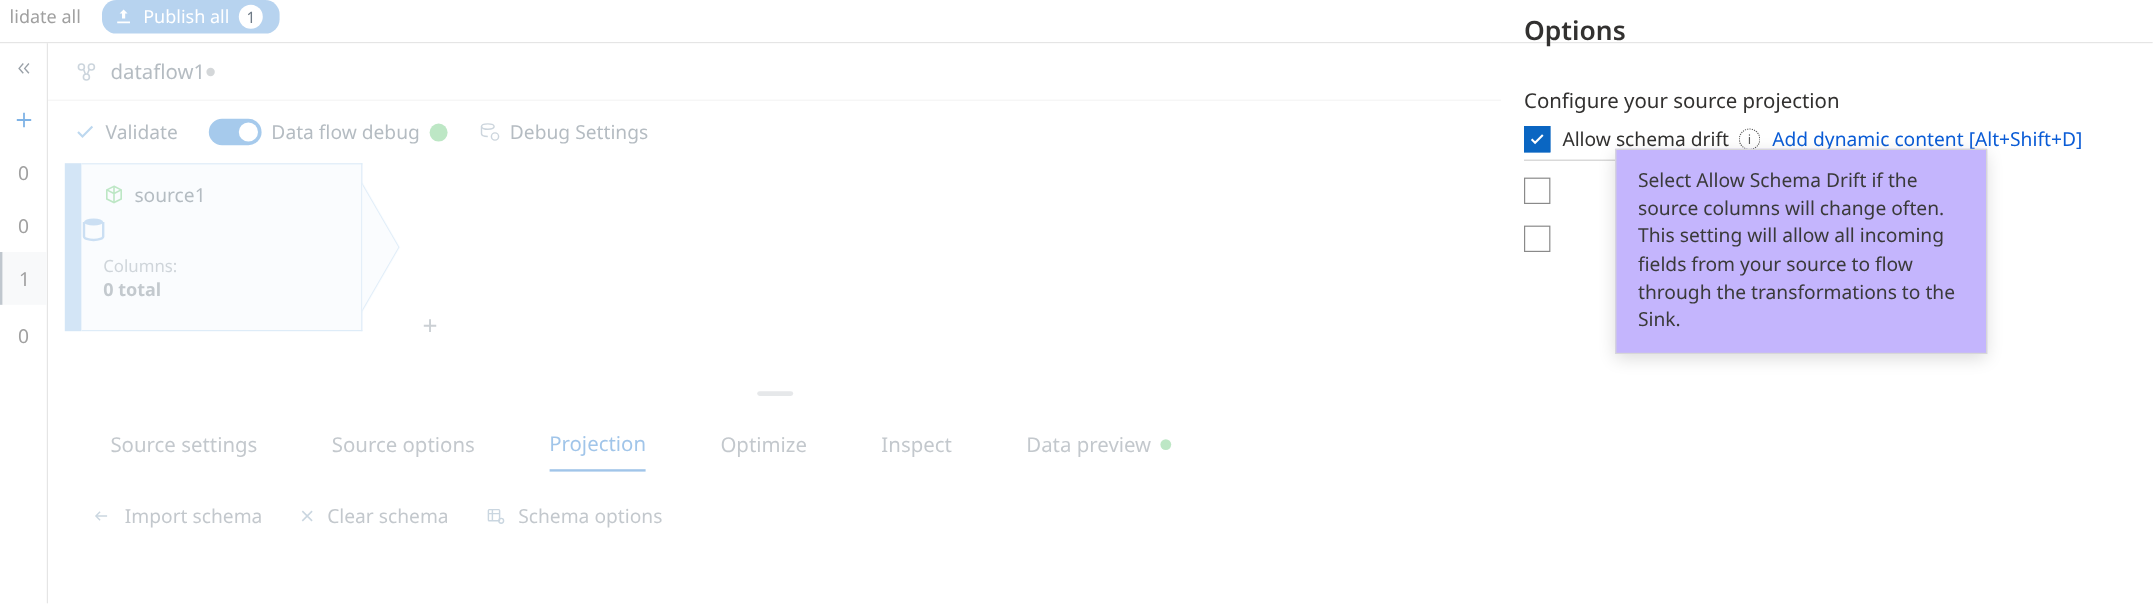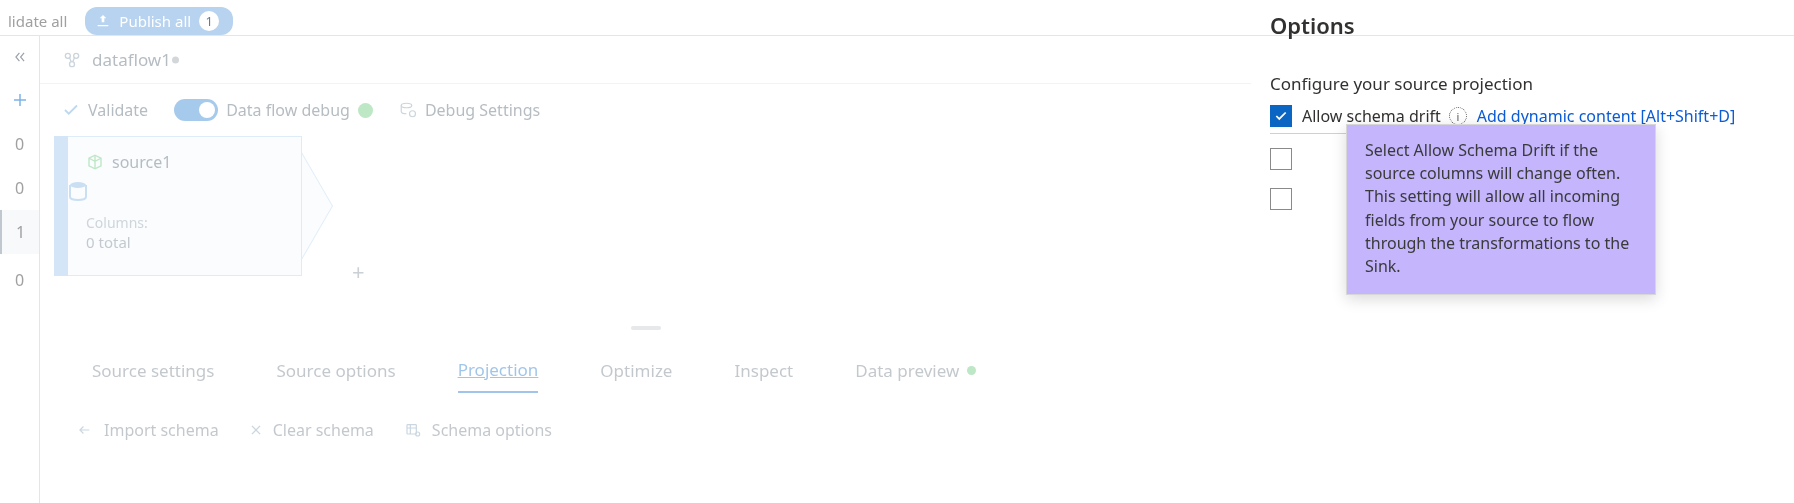--- a/index.html
+++ b/index.html
@@ -14,21 +14,21 @@
     position: relative;
   }
 
   
   .top-toolbar {
     position: absolute;
     top: 0; left: 0; right: 0;
     height: 36px;
     border-bottom: 1px solid #e5e5e5;
     display: flex;
-    align-items: flex-end;
+    align-items: flex-start;
     gap: 10px;
     padding-left: 0;
     color: #a0a0a0;
   }
   .top-toolbar .validate-all {
     color: #a0a0a0;
     font-size: 15px;
     padding: 4px 8px;
   }
   .publish-all {
@@ -141,21 +141,21 @@
   .node-body {
     flex:1;
     background:#f3f8fd;
     position:relative;
     border:1px solid #b7d5ef; border-left:none;
     padding: 14px 18px;
     color:#6f7c87;
   }
   .node-body h4 { font-weight:400; font-size:16px; color:#5a6b78; display:flex; align-items:center; gap:8px;}
   .node-cols { margin-top: 40px; font-size:14px; color:#95a2ad; }
-  .node-total { font-weight:400; color:#7a8893; font-size:15px;}
+  .node-total { font-weight:700; color:#7a8893; font-size:15px;}
   .node-arrow {
     width: 44px;
     position:relative;
     overflow:hidden;
   }
   .node-arrow::before{
     content:"";
     position:absolute; left:-14px; top:-6px;
     width:0;height:0;
     border-top:76px solid transparent;
@@ -178,21 +178,21 @@
     position:absolute; top:-6px; left:50%; transform:translateX(-50%);
     width:30px; height:4px; border-radius:2px; background:#c8ccd0;
   }
   .lower-tabs {
     display:flex; gap:34px;
     padding: 26px 0 0 24px;
     font-size:17px;
     color:#7b8690;
   }
   .lower-tab { padding-bottom: 10px; display:flex; align-items:center; gap:8px;margin-left:28px;}
-  .lower-tab.active { color:#2f7fcf; border-bottom:2px solid #2f7fcf; font-weight:400;text-decoration:underline;}
+  .lower-tab.active { color:#2f7fcf; border-bottom:2px solid #2f7fcf; font-weight:400;}
   .lower-tab .small-dot { width:9px;height:9px;border-radius:50%; background:#6ec97f;}
   .schema-actions {
     display:flex; gap:30px;
     padding: 26px 0 0 34px;
     color:#7b8690;
     font-size:16px;
   }
   .schema-act { display:flex; align-items:center; gap:10px; }
 
   

